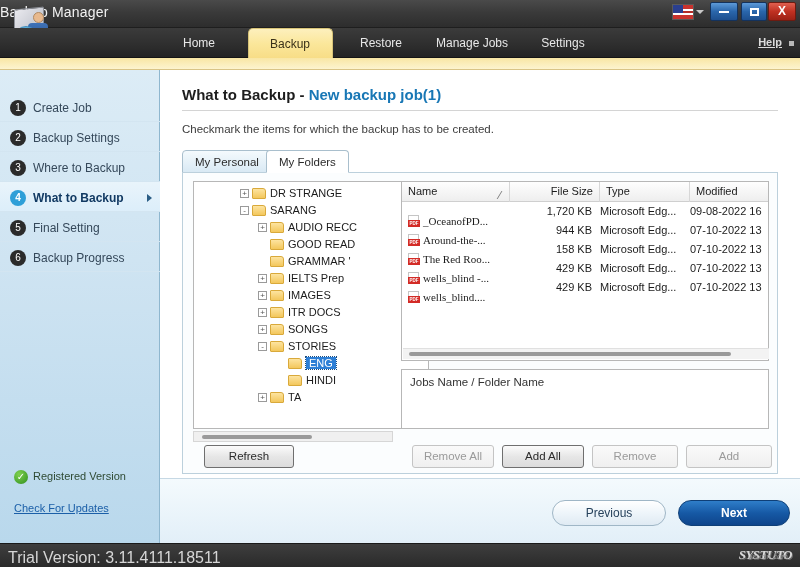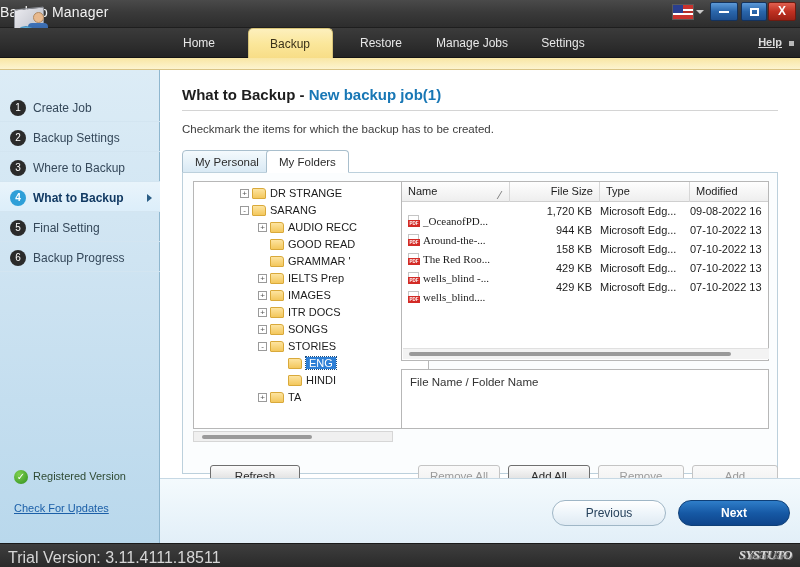--- a/index.html
+++ b/index.html
@@ -270,21 +270,21 @@
   }
 
   
   .sel-wrap {
     position: absolute; left: 218px; top: 196px; width: 368px; height: 60px;
     background: #fff; border: 1px solid #b7b7b7;
   }
   .sel-label { position: absolute; left: 8px; top: 6px; font-size: 11.5px; color: #333; }
 
   
-  .btnrow { position: absolute; left: 17px; top: 272px; width: 596px; height: 24px; margin-top: 20px; }
+  .btnrow { position: absolute; left: 11px; top: 272px; width: 596px; height: 24px; }
   .btn {
     position: absolute; top: 0; height: 23px;
     border: 1px solid #a5a5a5; border-radius: 3px;
     background: linear-gradient(to bottom,#fbfbfb,#e6e6e6 52%,#dcdcdc);
     font-size: 11.5px; color: #2b2b2b; line-height: 21px; text-align: center;
     cursor: default;
   }
   .btn.dim { color: #9a9a9a; border-color: #c4c4c4;
     background: linear-gradient(to bottom,#fafafa,#efefef); }
   .btn.strong { border-color: #6f6f6f; }
@@ -494,21 +494,21 @@
               <div class="c-type">Microsoft Edg...</div>
               <div class="c-mod">07-10-2022 13</div>
             </div>
           </div>
         <div class="hscroll-list">
             <i></i>
           </div>
       </div>
 
       <div class="sel-wrap">
-        <div class="sel-label">File Name / Folder Name</div>
+        <div class="sel-label">Jobs Name / Folder Name</div>
       </div>
 
       <div class="btnrow">
         <div class="btn strong" style="left:10px;  width:90px;">Refresh</div>
         <div class="btn dim" style="left:218px; width:82px;">Remove All</div>
         <div class="btn strong" style="left:308px; width:82px;">Add All</div>
         <div class="btn dim" style="left:398px; width:86px;">Remove</div>
         <div class="btn dim" style="left:492px; width:86px;">Add</div>
       </div>
 

